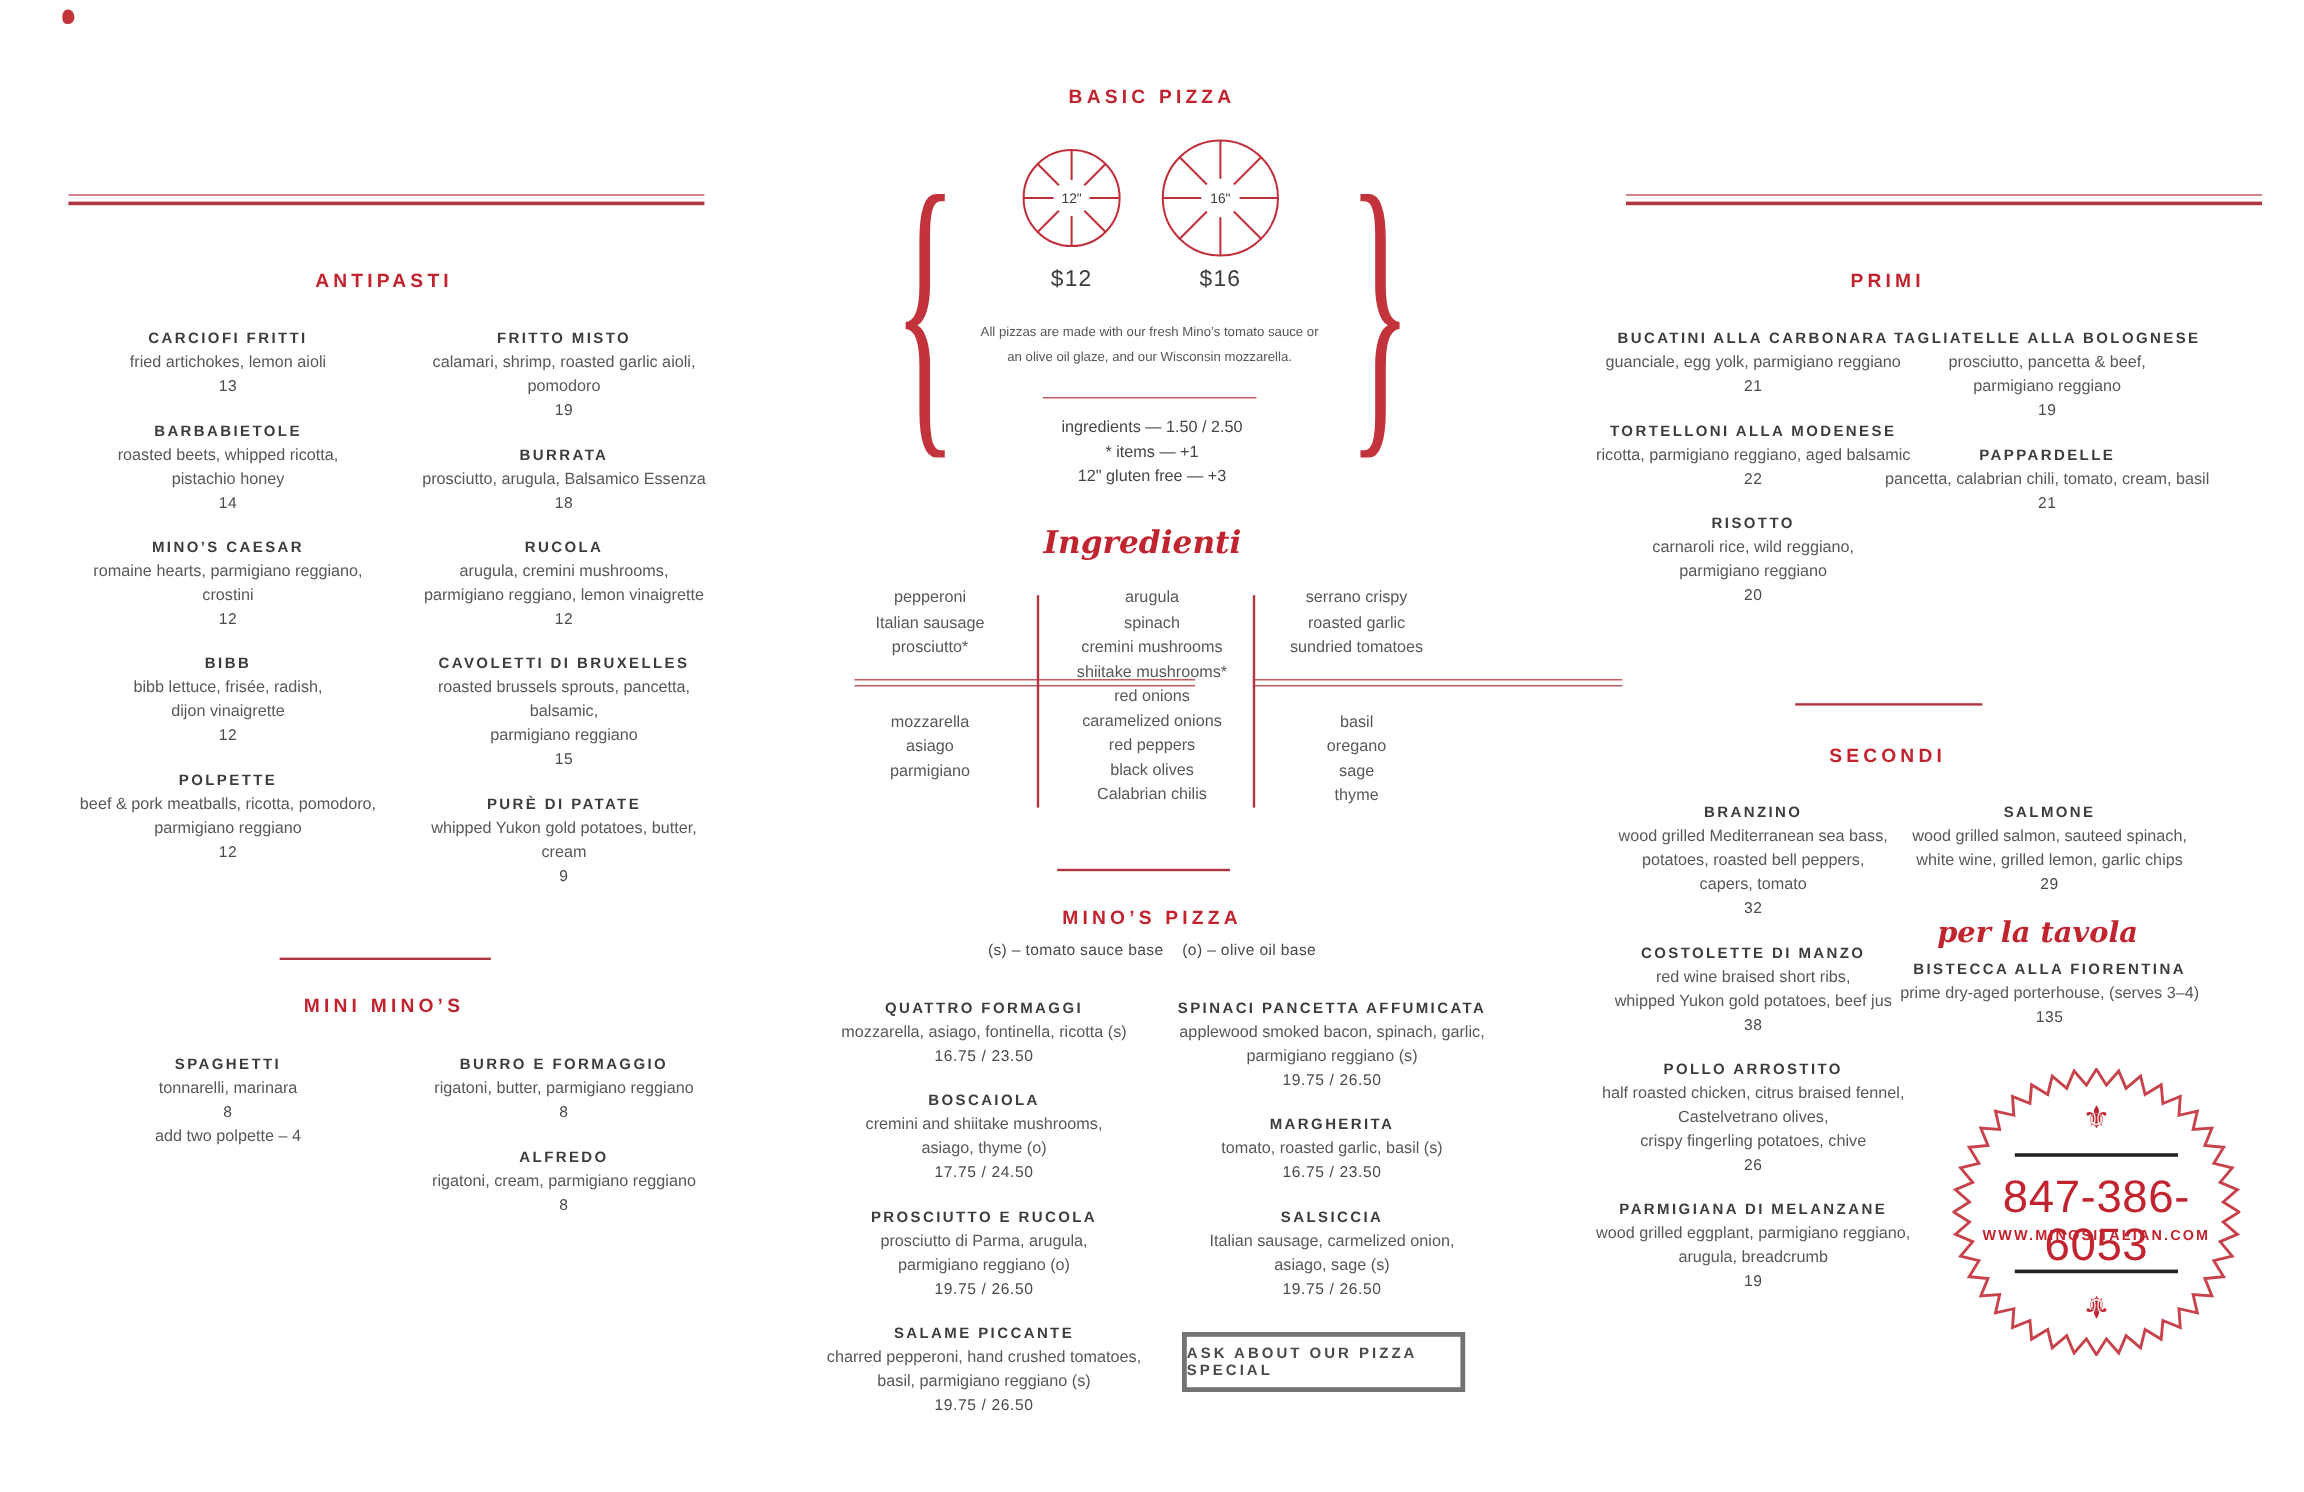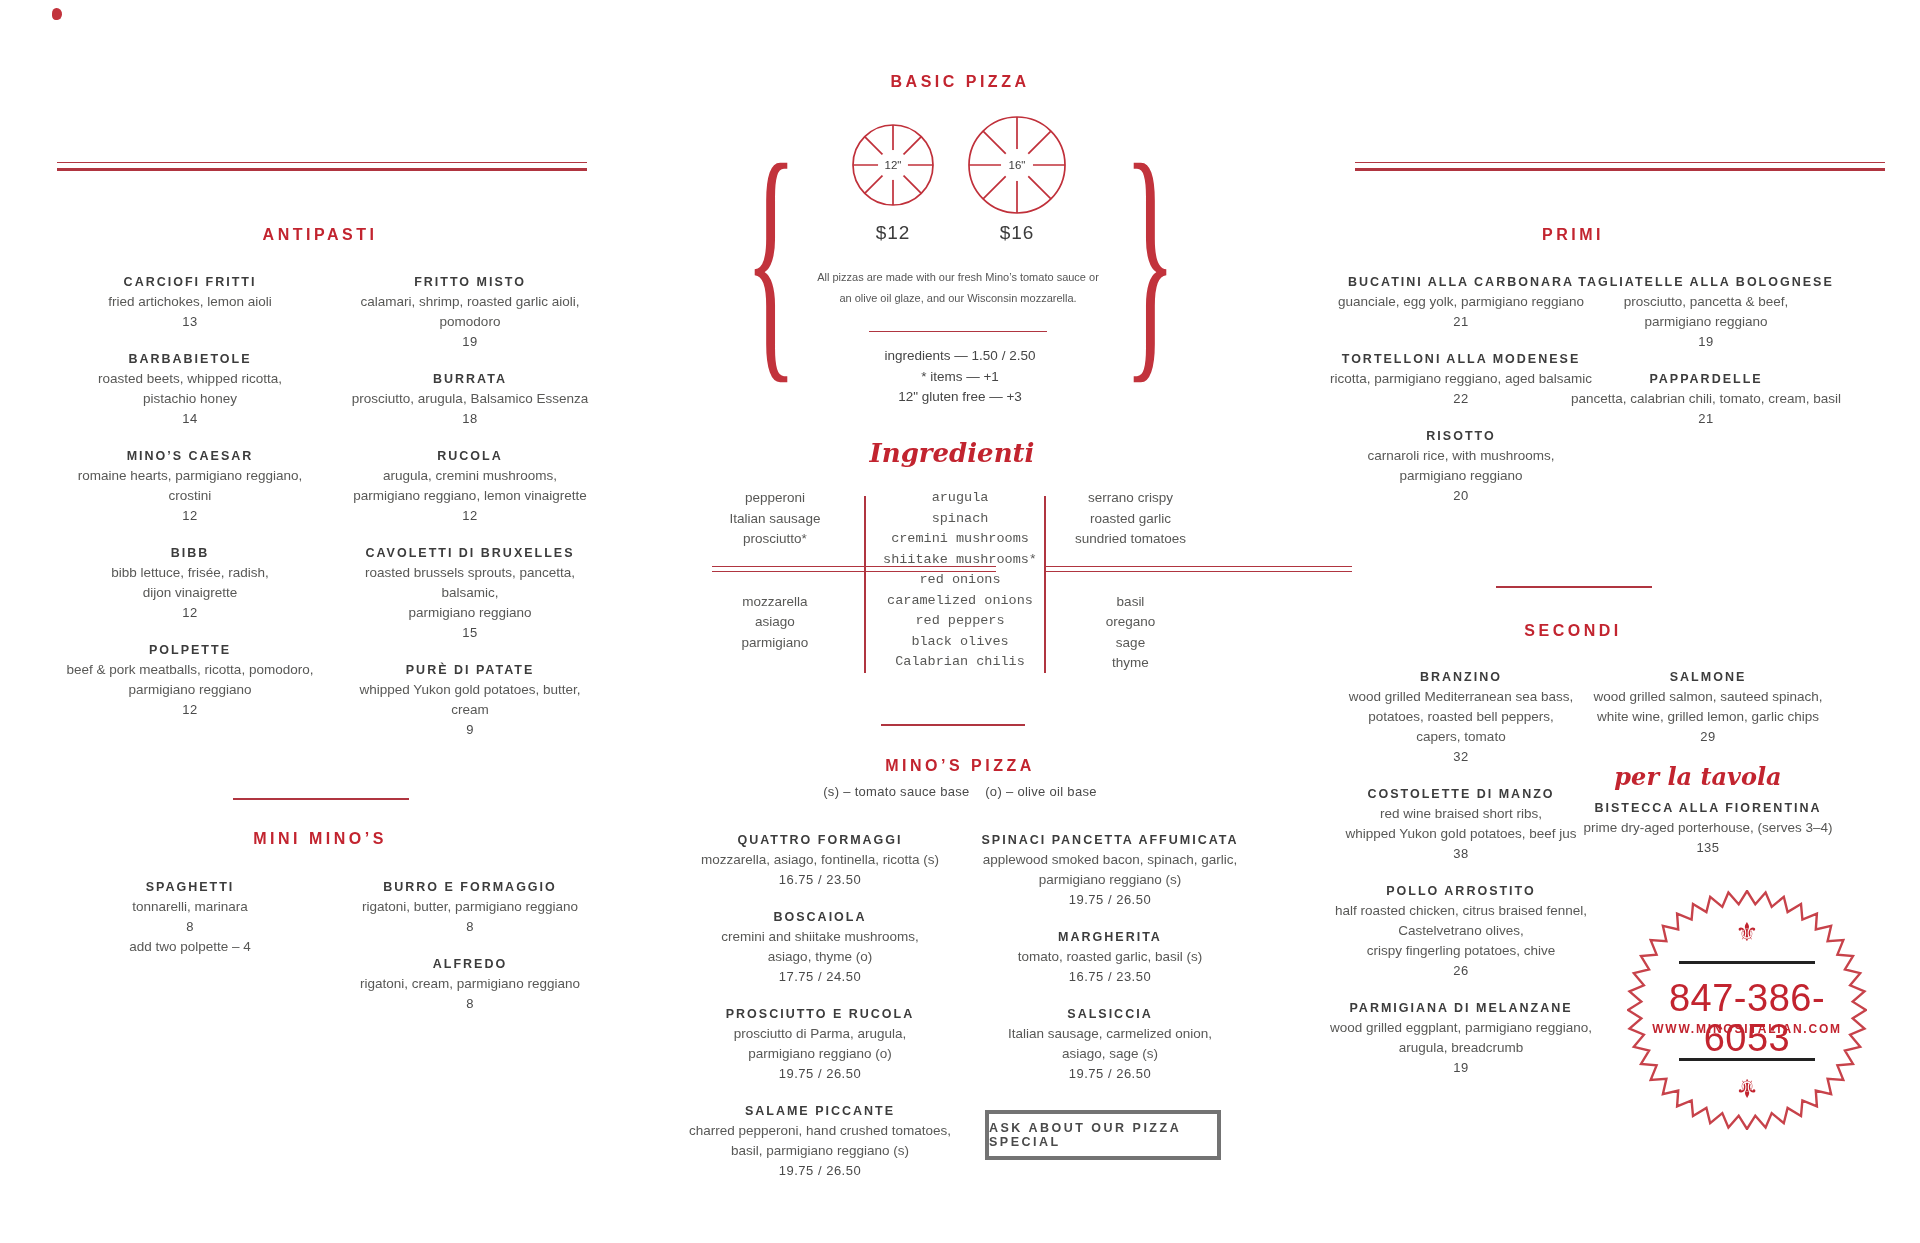--- a/index.html
+++ b/index.html
@@ -234,21 +234,21 @@
     </div>
   <div class="ing-gap"></div>
   <div>
 
   <div class="ing-line">mozzarella</div>
       <div class="ing-line">asiago</div>
       <div class="ing-line">parmigiano</div>
     </div>
 </div>
 
-<div class="abs ing-col" style="left:868px;top:488px;width:184px;font-family:Liberation Mono, monospace;">
+<div class="abs ing-col" style="left:868px;top:488px;width:184px;">
 
 <div class="ing-line">arugula</div>
     <div class="ing-line">spinach</div>
     <div class="ing-line">cremini mushrooms</div>
     <div class="ing-line">shiitake mushrooms*</div>
     <div class="ing-line">red onions</div>
     <div class="ing-line">caramelized onions</div>
     <div class="ing-line">red peppers</div>
     <div class="ing-line">black olives</div>
     <div class="ing-line">Calabrian chilis</div>
@@ -351,21 +351,21 @@
     </div>
 
     <div class="menu-item">
       <div class="item-name">TORTELLONI ALLA MODENESE</div>
       <div class="item-desc">ricotta, parmigiano reggiano, aged balsamic</div>
       <div class="item-price">22</div>
     </div>
 
     <div class="menu-item">
       <div class="item-name">RISOTTO</div>
-      <div class="item-desc">carnaroli rice, with mushrooms,
+      <div class="item-desc">carnaroli rice, wild reggiano,
 parmigiano reggiano</div>
       <div class="item-price">20</div>
     </div>
   </div>
 <div class="abs" style="left:1536px;top:272px;width:320px;">
 
     <div class="menu-item">
       <div class="item-name">TAGLIATELLE ALLA BOLOGNESE</div>
       <div class="item-desc">prosciutto, pancetta &amp; beef,
 parmigiano reggiano</div>

